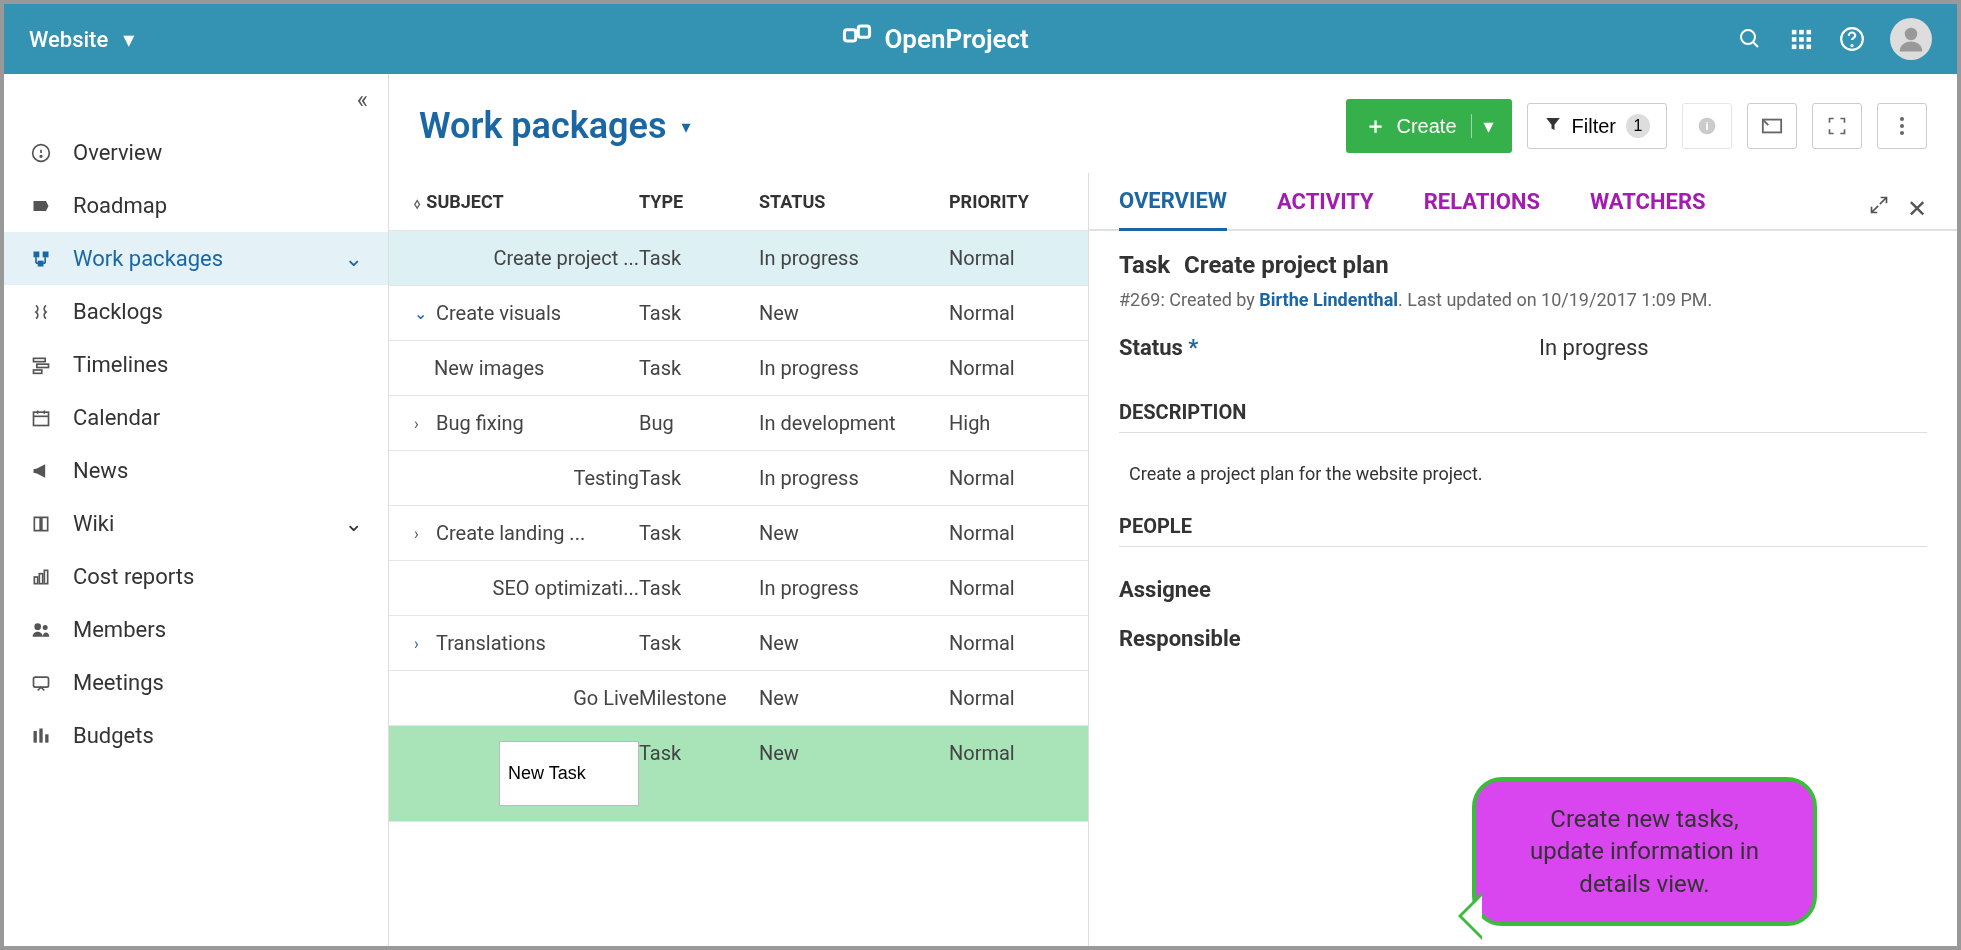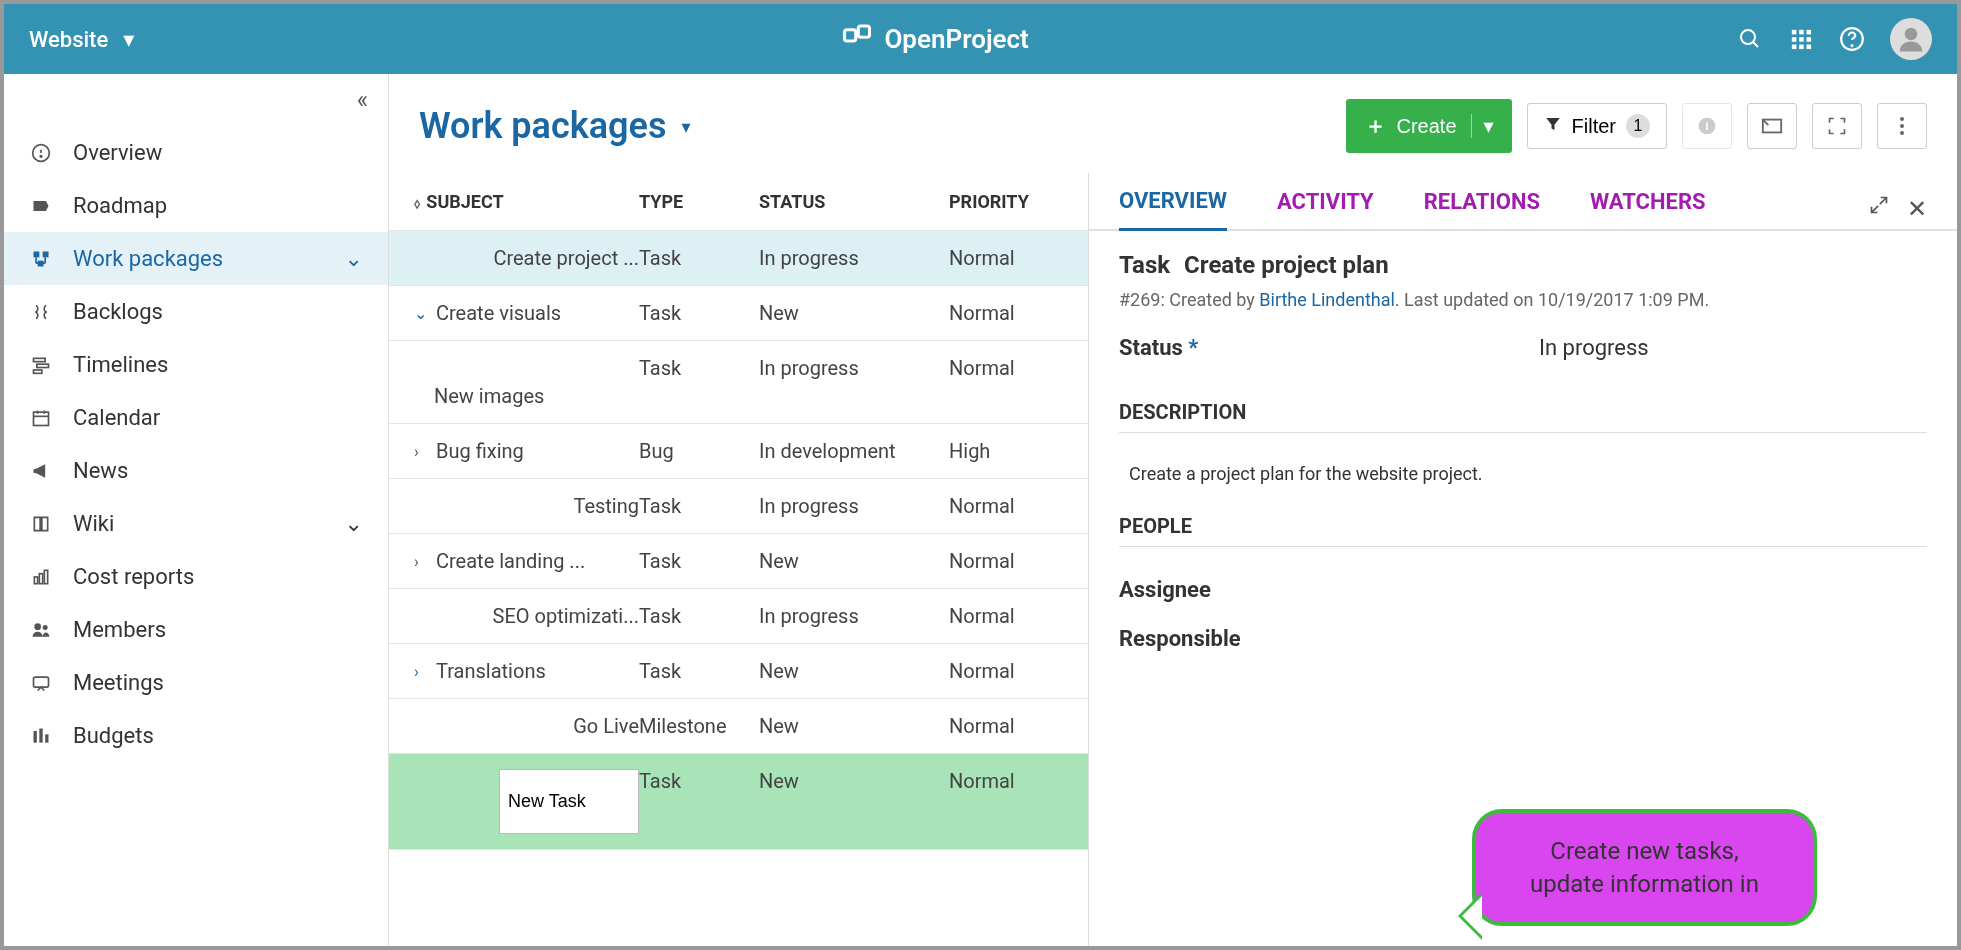--- a/index.html
+++ b/index.html
@@ -47,34 +47,34 @@
 .col-subject { width: 250px; padding-left: 25px; }
 .col-type { width: 120px; }
 .col-status { width: 190px; }
 .col-priority { width: 120px; }
 .tbl-row { display: flex; padding: 15px 0; font-size: 20px; color: #444; border-bottom: 1px solid #e5e5e5; }
 .tbl-row .col-subject { display: flex; align-items: center; gap: 8px; }
 .tbl-row.selected { background: #DDF0F4; }
 .tbl-row.new-row { background: #A9E3B8; }
 .tree-icon { color: #1A67A3; font-size: 16px; width: 14px; display: inline-block; }
 .indent-1 { padding-left: 20px; justify-content: flex-end; }
-.indent-2 { padding-left: 45px; margin-top: 28px; }
+.indent-2 { padding-left: 45px; }
 .new-input { border: 1px solid #bbb; padding: 21px 8px; font-size: 18px; width: 140px; background: #fff; }
 
 
 .detail-tabs { display: flex; align-items: center; padding: 15px 30px 0; border-bottom: 2px solid #e0e0e0; gap: 50px; }
 .detail-tab { font-size: 22px; font-weight: 700; color: #a21caf; padding-bottom: 15px; cursor: pointer; }
 .detail-tab.active { color: #1A67A3; border-bottom: 3px solid #1A67A3; margin-bottom: -2px; }
 .detail-tabs-right { margin-left: auto; display: flex; gap: 18px; color: #555; }
 .detail-body { padding: 20px 30px; }
 .detail-title-row { display: flex; gap: 14px; align-items: baseline; margin-bottom: 10px; }
 .detail-type { font-size: 24px; font-weight: 700; }
 .detail-subject { font-size: 24px; font-weight: 700; }
 .detail-meta { font-size: 18px; color: #666; margin-bottom: 25px; }
-.detail-meta .author { color: #1A67A3; }
+.detail-meta .author { color: #1A67A3; font-weight: bold; }
 .detail-status-row { display: flex; margin-bottom: 40px; }
 .detail-status-label { font-size: 22px; font-weight: 700; width: 420px; }
 .detail-status-label .star { color: #1A67A3; }
 .detail-status-val { font-size: 22px; }
 .detail-section-h { font-size: 20px; font-weight: 700; color: #333; margin-bottom: 18px; border-bottom: 1px solid #ddd; padding-bottom: 8px; }
 .detail-desc { font-size: 18px; padding: 12px 0 30px 10px; }
 .detail-field { font-size: 22px; font-weight: 700; padding: 12px 0; }
 
 
 .callout { position: absolute; right: 140px; bottom: 20px; width: 345px; background: #d946ef; border: 4px solid #3CBC3C; border-radius: 30px; padding: 22px 26px; font-size: 24px; text-align: center; line-height: 1.35; }
@@ -432,13 +432,14 @@
         <div class="detail-field">Responsible</div>
       </div>
     </div>
   </div>
 </div>
 
 <div class="callout">
   <div class="callout-tail"></div>
   <div>Create new tasks,</div>
   <div>update information in</div>
+  <div>details view.</div>
 </div>
 
 </body></html>

